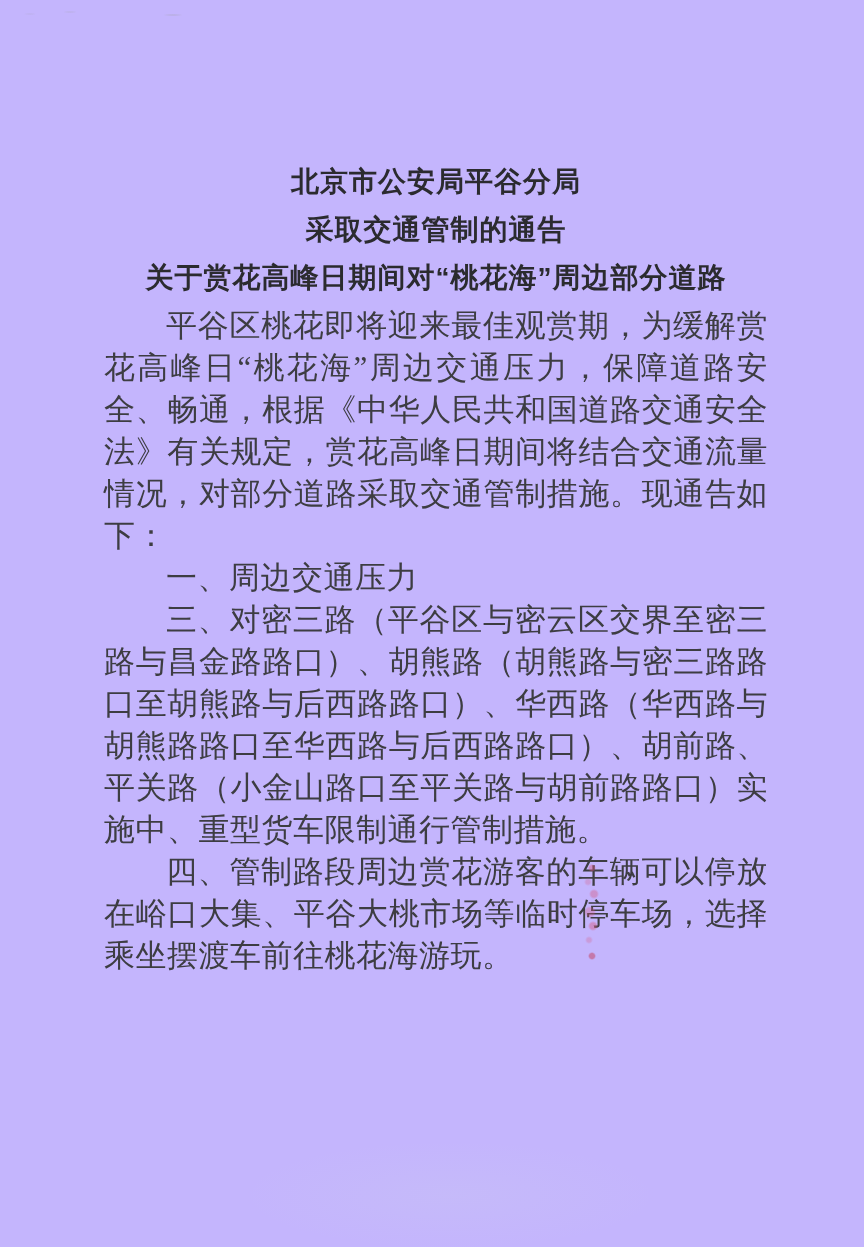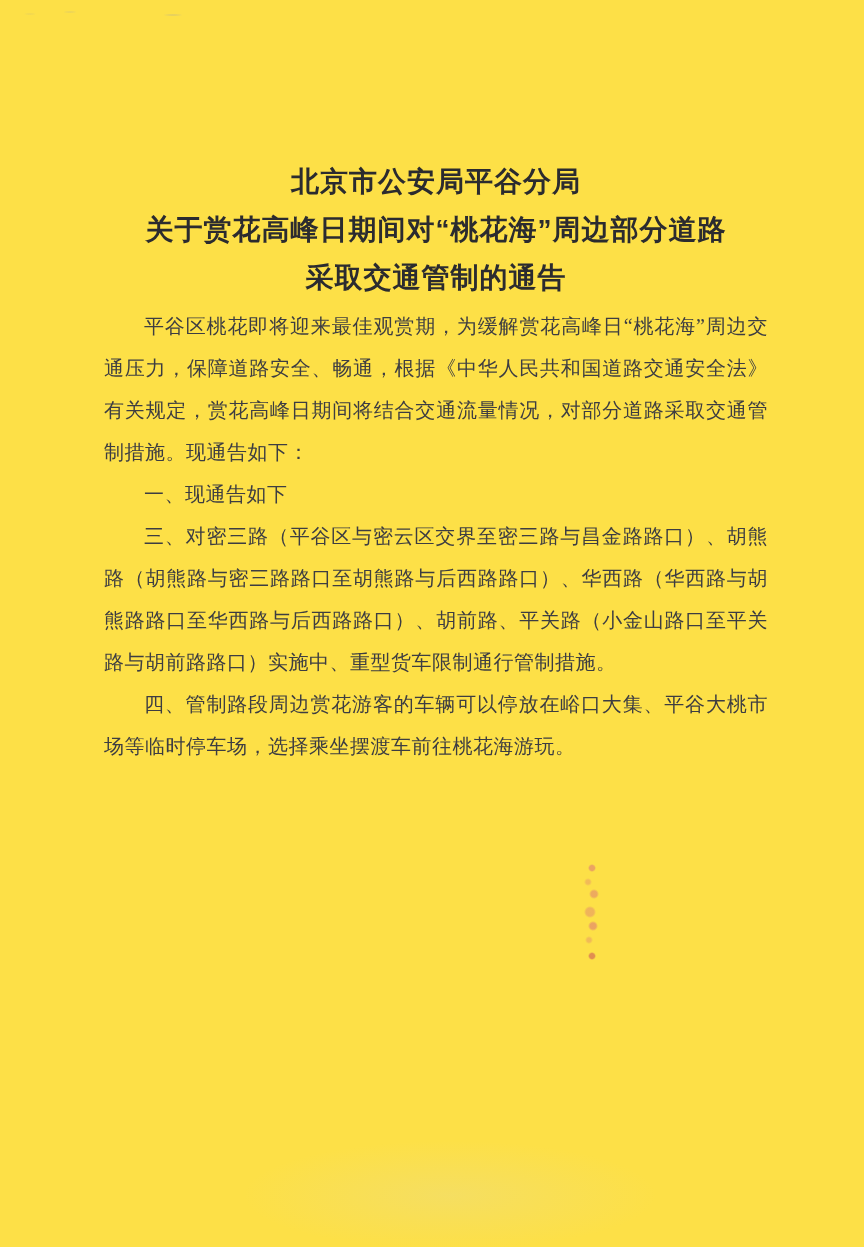--- a/index.html
+++ b/index.html
@@ -4,21 +4,21 @@
 <style>
   html, body {
     margin: 0;
     padding: 0;
     background: #ffffff;
   }
   .page {
     position: relative;
     width: 864px;
     height: 1247px;
-    background: #fde047;
+    background: #c4b5fd;
     overflow: hidden;
   }
   .content {
     position: absolute;
     left: 104px;
     top: 158px;
     width: 664px;
   }
   .doc-title {
     font-family: "Liberation Sans", sans-serif;
@@ -26,21 +26,21 @@
     font-size: 28px;
     line-height: 48px;
     text-align: center;
     color: #2b2b2f;
     letter-spacing: 1px;
   }
   .doc-title .t-line { margin: 0; }
   .body-text {
     margin-top: 3px;
     font-family: "Liberation Serif", serif;
-    font-size: 20px;
+    font-size: 31px;
     line-height: 42px;
     color: #3d3d42;
     text-align: justify;
     text-justify: inter-character;
     letter-spacing: 0.5px;
   }
   .body-text p {
     margin: 0;
     padding: 0;
     text-indent: 2em;
@@ -90,27 +90,27 @@
 <body>
 
 <div class="page">
 
   <div class="pencil-marks"></div>
 
   <div class="content">
 
     <div class="doc-title">
       <div class="t-line">北京市公安局平谷分局</div>
+      <div class="t-line">采取交通管制的通告</div>
       <div class="t-line">关于赏花高峰日期间对“桃花海”周边部分道路</div>
-      <div class="t-line">采取交通管制的通告</div>
     </div>
 
     <div class="body-text">
       <p>平谷区桃花即将迎来最佳观赏期，为缓解赏花高峰日“桃花海”周边交通压力，保障道路安全、畅通，根据《中华人民共和国道路交通安全法》有关规定，赏花高峰日期间将结合交通流量情况，对部分道路采取交通管制措施。现通告如下：</p>
-      <p>一、现通告如下</p>
+      <p>一、周边交通压力</p>
       <p>三、对密三路（平谷区与密云区交界至密三路与昌金路路口）、胡熊路（胡熊路与密三路路口至胡熊路与后西路路口）、华西路（华西路与胡熊路路口至华西路与后西路路口）、胡前路、平关路（小金山路口至平关路与胡前路路口）实施中、重型货车限制通行管制措施。</p>
       <p>四、管制路段周边赏花游客的车辆可以停放在峪口大集、平谷大桃市场等临时停车场，选择乘坐摆渡车前往桃花海游玩。</p>
     </div>
 
   </div>
 
   <div class="ink-stain"></div>
   <div class="scan-shade"></div>
 
 </div>

